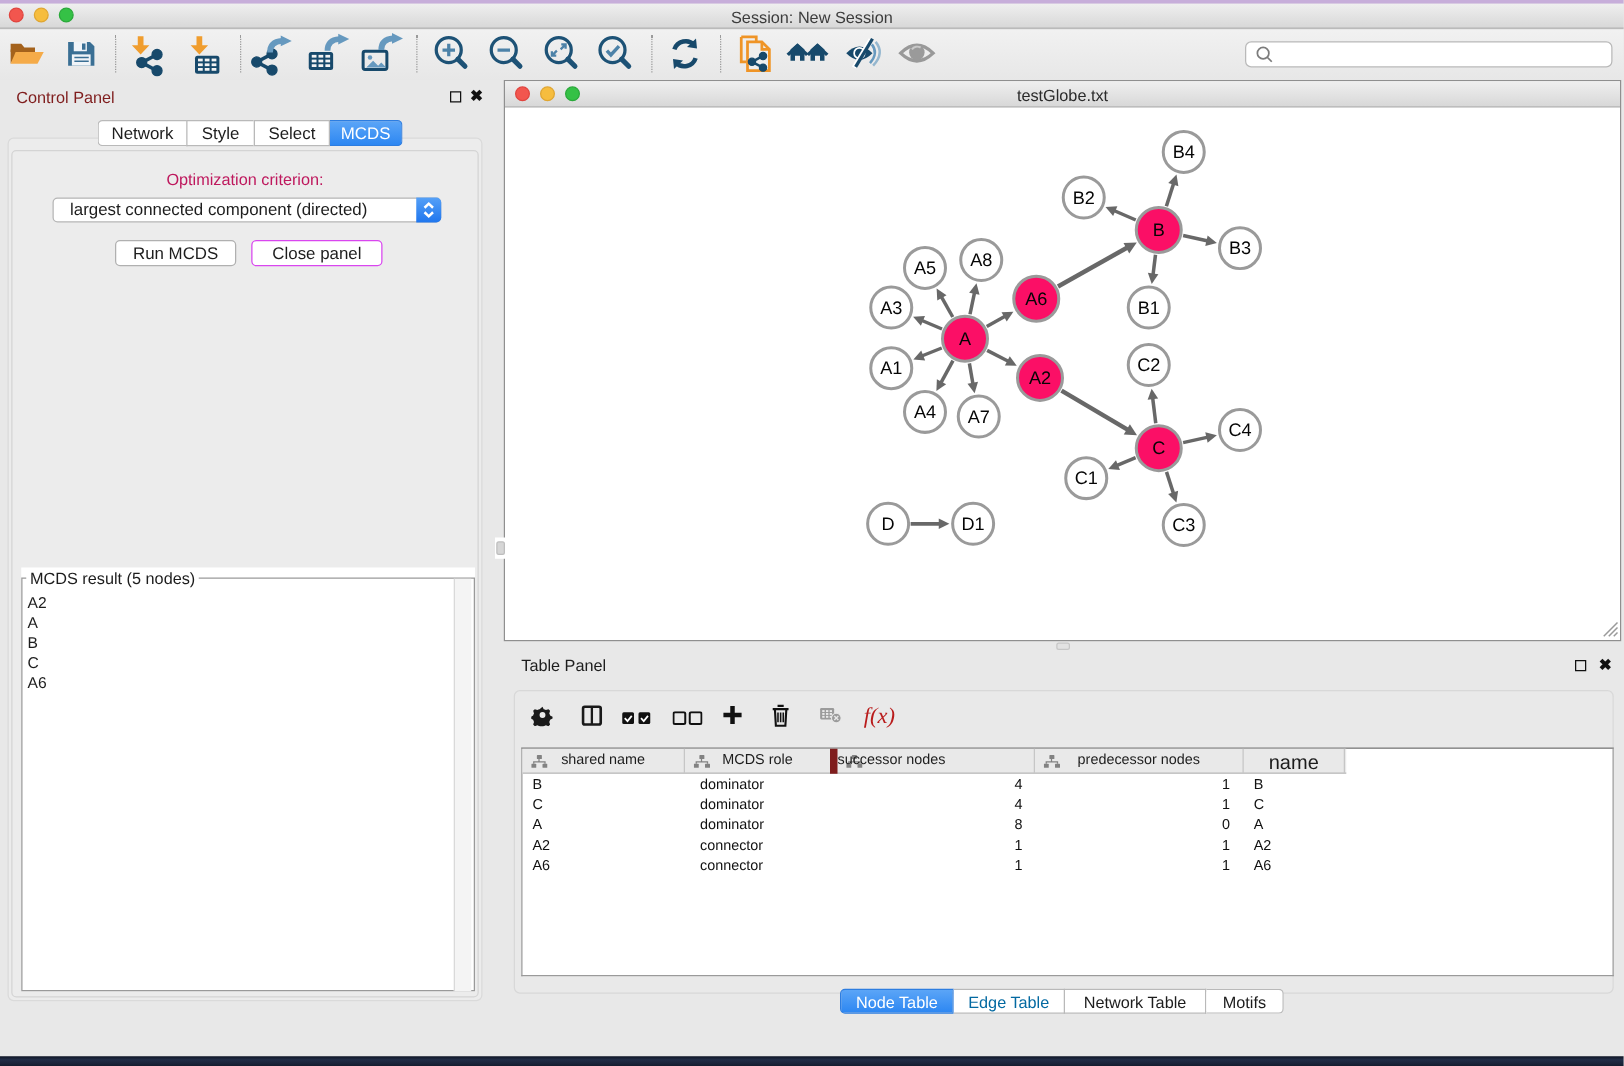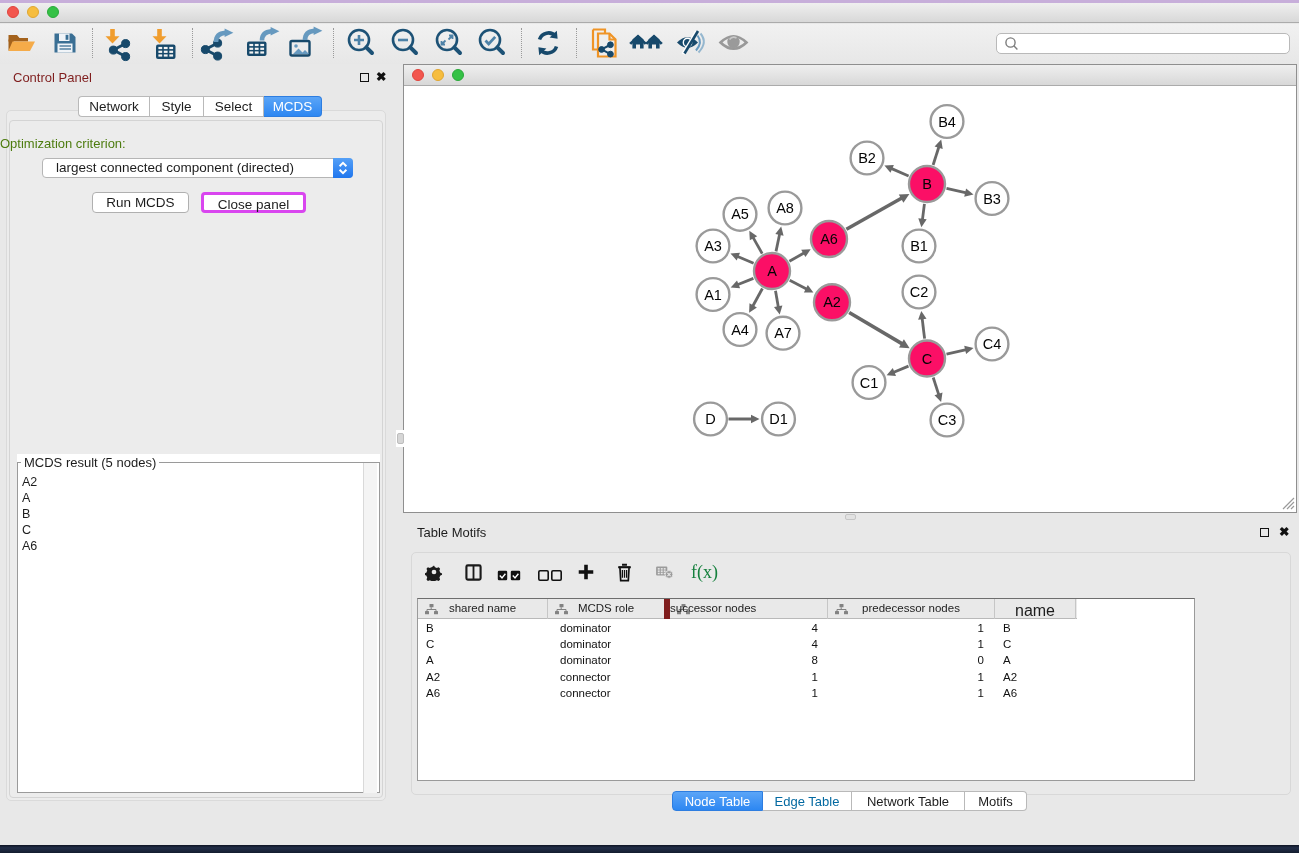--- a/index.html
+++ b/index.html
@@ -12,20 +12,21 @@
 </style>
 </head>
 <body>
 
 <div class="abs" style="left:0;top:0;width:1299px;height:3px;background:#c7aeda;"></div>
 
 <div class="abs titlebar" style="left:0;top:3px;width:1299px;height:20px;">
   <div class="tl" style="left:7px;top:3px;background:#f2564e;border:1px solid #e0443e;"></div>
   <div class="tl" style="left:27px;top:3px;background:#f6bd3e;border:1px solid #e0a631;"></div>
   <div class="tl" style="left:47px;top:3px;background:#35c146;border:1px solid #2aa93a;"></div>
+  <div class="abs" style="left:0;width:1299px;top:3px;text-align:center;font-size:13px;color:#3c3c3c;">Session: New Session</div>
 </div>
 
 <div class="abs" style="left:0;top:24px;width:1299px;height:40px;background:linear-gradient(#f1f1f1,#e7e7e7);">
 <div class="sep" style="left:92px;top:4px;"></div>
     <div class="sep" style="left:192px;top:4px;"></div>
     <div class="sep" style="left:333px;top:4px;"></div>
     <div class="sep" style="left:521px;top:4px;"></div>
     <div class="sep" style="left:576px;top:4px;"></div>
 <div style="position:absolute;left:5px;top:2px;width:34px;height:34px;"><svg width="34" height="34" viewBox="0 0 34 34">
 <path d="M3.5 9 h8.5 l2.5 3 h8.5 v3.5 h-19.5 z" fill="#a4621c"></path>
@@ -167,46 +168,47 @@
 
   <div class="abs" style="left:78px;top:32px;height:21px;display:flex;font-size:13.5px;z-index:5;">
     <div style="width:71px;background:#fff;border:1px solid #b9b9b9;border-right:none;border-radius:4px 0 0 4px;display:flex;align-items:center;justify-content:center;color:#1d1d1d;">Network</div>
     <div style="width:54px;background:#fff;border:1px solid #b9b9b9;border-right:none;display:flex;align-items:center;justify-content:center;color:#1d1d1d;">Style</div>
     <div style="width:61px;background:#fff;border:1px solid #b9b9b9;display:flex;align-items:center;justify-content:center;color:#1d1d1d;">Select</div>
     <div style="width:58px;background:linear-gradient(#5ba5f7,#2d87f2);border:1px solid #2d7de0;border-left:none;border-radius:0 4px 4px 0;display:flex;align-items:center;justify-content:center;color:#fff;">MCDS</div>
   </div>
 
   <div class="abs" style="left:6px;top:46px;width:380px;height:691px;background:#ececec;border:1px solid #dadada;border-radius:5px;"></div>
   <div class="abs" style="left:9px;top:56px;width:374px;height:678px;background:#ececec;border:1px solid #d4d4d4;border-radius:4px;"></div>
-  <div class="abs" style="left:0;top:72px;width:392px;text-align:left;font-size:13px;color:#4d7c0f;">Optimization criterion:</div>
+  <div class="abs" style="left:0;top:72px;width:392px;text-align:center;font-size:13px;color:#be185d;">Optimization criterion:</div>
 
   <div class="abs" style="left:42px;top:94px;width:311px;height:20px;background:#fff;border:1px solid #b5b5b5;border-radius:4px;">
     <div style="position:absolute;left:13px;top:1px;font-size:13.5px;color:#1d1d1d;">largest connected component (directed)</div>
     <div style="position:absolute;right:-1px;top:-1px;width:20px;height:20px;background:linear-gradient(#55a0f7,#1f76ee);border-radius:0 4px 4px 0;">
       <svg width="20" height="20" viewBox="0 0 20 20">
           <path d="M6.6 8.2 L10 4.9 L13.4 8.2 M6.6 11.8 L10 15.1 L13.4 11.8" stroke="#fff" stroke-width="2" fill="none"></path>
         </svg>
     </div>
   </div>
 
   <div class="abs" style="left:92px;top:128px;width:97px;height:21px;background:#fff;border:1px solid #b0b0b0;border-radius:4px;text-align:center;font-size:13.5px;color:#1d1d1d;line-height:19px;">Run MCDS</div>
-  <div class="abs" style="left:201px;top:128px;width:105px;height:21px;background:#fff;border:3px solid #d946ef;border-radius:4px;text-align:center;font-size:13.5px;color:#1d1d1d;line-height:19px;">Close panel</div>
+  <div class="abs" style="left:201px;top:128px;width:105px;height:21px;background:#fff;border:1px solid #d946ef;border-radius:4px;text-align:center;font-size:13.5px;color:#1d1d1d;line-height:19px;">Close panel</div>
 
   <div class="abs" style="left:17px;top:390px;width:363px;height:339px;background:#fff;"></div>
   <div class="abs" style="left:17px;top:398px;width:363px;height:331px;border:1px solid #9a9a9a;"></div>
   <div class="abs" style="left:21px;top:391px;background:#fff;padding:0 3px;font-size:13px;color:#1d1d1d;">MCDS result (5 nodes)</div>
   <div class="abs" style="left:22px;top:410px;font-size:12.5px;color:#1d1d1d;line-height:16px;">A2<br>A<br>B<br>C<br>A6</div>
   <div class="abs" style="left:363px;top:399px;width:14px;height:330px;background:#f4f4f4;border-left:1px solid #d9d9d9;"></div>
 </div>
 
 <div class="abs" style="left:403px;top:64px;width:894px;height:449px;border:1px solid #8f8f8f;background:#fff;">
   <div class="titlebar" style="position:absolute;left:0;top:0;width:100%;height:21px;">
     <div class="tl" style="left:8px;top:4px;background:#f2564e;border:1px solid #e0443e;"></div>
     <div class="tl" style="left:28px;top:4px;background:#f6bd3e;border:1px solid #e0a631;"></div>
     <div class="tl" style="left:48px;top:4px;background:#35c146;border:1px solid #2aa93a;"></div>
+    <div style="position:absolute;left:0;width:100%;top:4px;text-align:center;font-size:13px;color:#2a2a2a;">testGlobe.txt</div>
   </div>
   <div style="position:absolute;left:0;top:22px;width:892px;height:419px;background:#fff;overflow:hidden;">
 <svg width="893" height="424" viewBox="0 0 893 424" style="position:absolute;left:0;top:0">
 <line x1="358.2" y1="166.6" x2="348.9" y2="150.1" stroke="#686868" stroke-width="2.8"></line>
 <polygon points="345.3,143.8 353.2,149.2 345.8,153.3" fill="#686868"></polygon>
 <line x1="372.0" y1="164.4" x2="375.7" y2="146.7" stroke="#686868" stroke-width="2.8"></line>
 <polygon points="377.2,139.6 379.6,148.8 371.3,147.1" fill="#686868"></polygon>
 <line x1="349.6" y1="176.2" x2="333.1" y2="169.2" stroke="#686868" stroke-width="2.8"></line>
 <polygon points="326.5,166.4 336.0,165.8 332.7,173.6" fill="#686868"></polygon>
 <line x1="349.4" y1="191.4" x2="333.4" y2="197.8" stroke="#686868" stroke-width="2.8"></line>
@@ -289,21 +291,21 @@
       <path d="M12 1 L1 12 M12 5 L5 12 M12 9 L9 12" stroke="#9a9a9a" stroke-width="1.2" fill="none"></path>
     </svg>
 </div>
 
 <div class="abs" style="left:396px;top:430px;width:8px;height:17px;background:#fff;"></div>
 <div class="abs" style="left:397px;top:433px;width:7px;height:11px;background:#d6d6d6;border:1px solid #bdbdbd;border-radius:2px;"></div>
 
 <div class="abs" style="left:845px;top:514px;width:11px;height:6px;background:#e2e2e2;border:1px solid #c6c6c6;border-radius:2px;"></div>
 
 <div class="abs" style="left:403px;top:519px;width:896px;height:294px;">
-  <div class="abs" style="left:14px;top:6px;font-size:13px;color:#1d1d1d;">Table Motifs</div>
+  <div class="abs" style="left:14px;top:6px;font-size:13px;color:#1d1d1d;">Table Panel</div>
   <div class="abs" style="left:857px;top:9px;width:9px;height:9px;border:1.6px solid #111;"></div>
   <div class="abs" style="left:876px;top:5px;font-size:12.5px;font-weight:bold;color:#111;">✖</div>
 <div class="abs" style="left:8px;top:33px;width:880px;height:243px;background:#e9e9e9;border:1px solid #d8d8d8;border-radius:5px;"></div>
 <div style="position:absolute;left:22px;top:44px;width:18px;height:18px;"><svg width="18" height="18" viewBox="0 0 26 26">
 <g fill="#1a1a1a">
           <path d="M13 3.5 l1.4 2.8 a7.2 7.2 0 0 1 2.5 1 l3 -1 l1.9 1.9 l-1 3 a7.2 7.2 0 0 1 1 2.5 l2.8 1.4 v2 l-2.8 1.4 a7.2 7.2 0 0 1 -1 2.5 l1 3 l-1.9 1.9 l-3 -1 a7.2 7.2 0 0 1 -2.5 1 l-1.4 2.8 h-2 l-1.4 -2.8 a7.2 7.2 0 0 1 -2.5 -1 l-3 1 l-1.9 -1.9 l1 -3 a7.2 7.2 0 0 1 -1 -2.5 l-2.8 -1.4 v-2 l2.8 -1.4 a7.2 7.2 0 0 1 1 -2.5 l-1 -3 l1.9 -1.9 l3 1 a7.2 7.2 0 0 1 2.5 -1 z"></path>
           <circle cx="13" cy="13" r="3.4" fill="#e9e9e9"></circle>
         </g>
 </svg></div>
 <div style="position:absolute;left:62px;top:45px;width:17px;height:17px;"><svg width="17" height="17" viewBox="0 0 24 24">
@@ -343,23 +345,23 @@
         <rect x="3.4" y="11.0" width="2.7" height="2.2" fill="#e9e9e9"></rect>
         <rect x="7.7" y="4.4" width="2.7" height="2.2" fill="#e9e9e9"></rect>
         <rect x="7.7" y="7.7" width="2.7" height="2.2" fill="#e9e9e9"></rect>
         <rect x="7.7" y="11.0" width="2.7" height="2.2" fill="#e9e9e9"></rect>
         <rect x="11.9" y="4.4" width="2.7" height="2.2" fill="#e9e9e9"></rect>
         <rect x="11.9" y="7.7" width="2.7" height="2.2" fill="#e9e9e9"></rect>
         <rect x="11.9" y="11.0" width="2.7" height="2.2" fill="#e9e9e9"></rect>
 <circle cx="19.5" cy="13.5" r="5.5" fill="#9b9b9b" stroke="#e9e9e9" stroke-width="1.2"></circle>
 <path d="M17.2 11.2 l4.6 4.6 M21.8 11.2 l-4.6 4.6" stroke="#e9e9e9" stroke-width="1.6"></path>
 </svg></div>
-<div style="position:absolute;left:288px;top:43px;font-family:'Liberation Serif',serif;font-size:18px;color:#15803d;">f(x)</div>
-
-  <div class="abs" style="left:14px;top:79px;width:778px;height:183px;background:#fff;border:1px solid #9a9a9a;border-top:1px solid #6e6e6e;">
+<div style="position:absolute;left:288px;top:43px;font-family:'Liberation Serif',serif;font-style:italic;font-size:18px;color:#b91c1c;">f(x)</div>
+
+  <div class="abs" style="left:14px;top:79px;width:874px;height:183px;background:#fff;border:1px solid #9a9a9a;border-top:1px solid #6e6e6e;">
 <div style="position:absolute;left:0;top:0;width:659px;height:20px;background:#e9e9e9;border-bottom:1px solid #b9b9b9;"></div>
 <div style="position:absolute;left:0px;top:0;width:130px;height:20px;border-right:1px solid #c6c6c6;">
         <svg width="13" height="11" viewBox="0 0 13 11" style="position:absolute;left:7px;top:5px;">
           <g fill="#828282">
             <rect x="4.5" y="0" width="4" height="3.2" rx="0.5"></rect>
             <rect x="0" y="7" width="4" height="3.2" rx="0.5"></rect>
             <rect x="9" y="7" width="4" height="3.2" rx="0.5"></rect>
             <path d="M6.2 3.2 v2 M2 7 v-1.5 h9 v1.5" stroke="#828282" fill="none" stroke-width="1"></path>
           </g>
         </svg>

